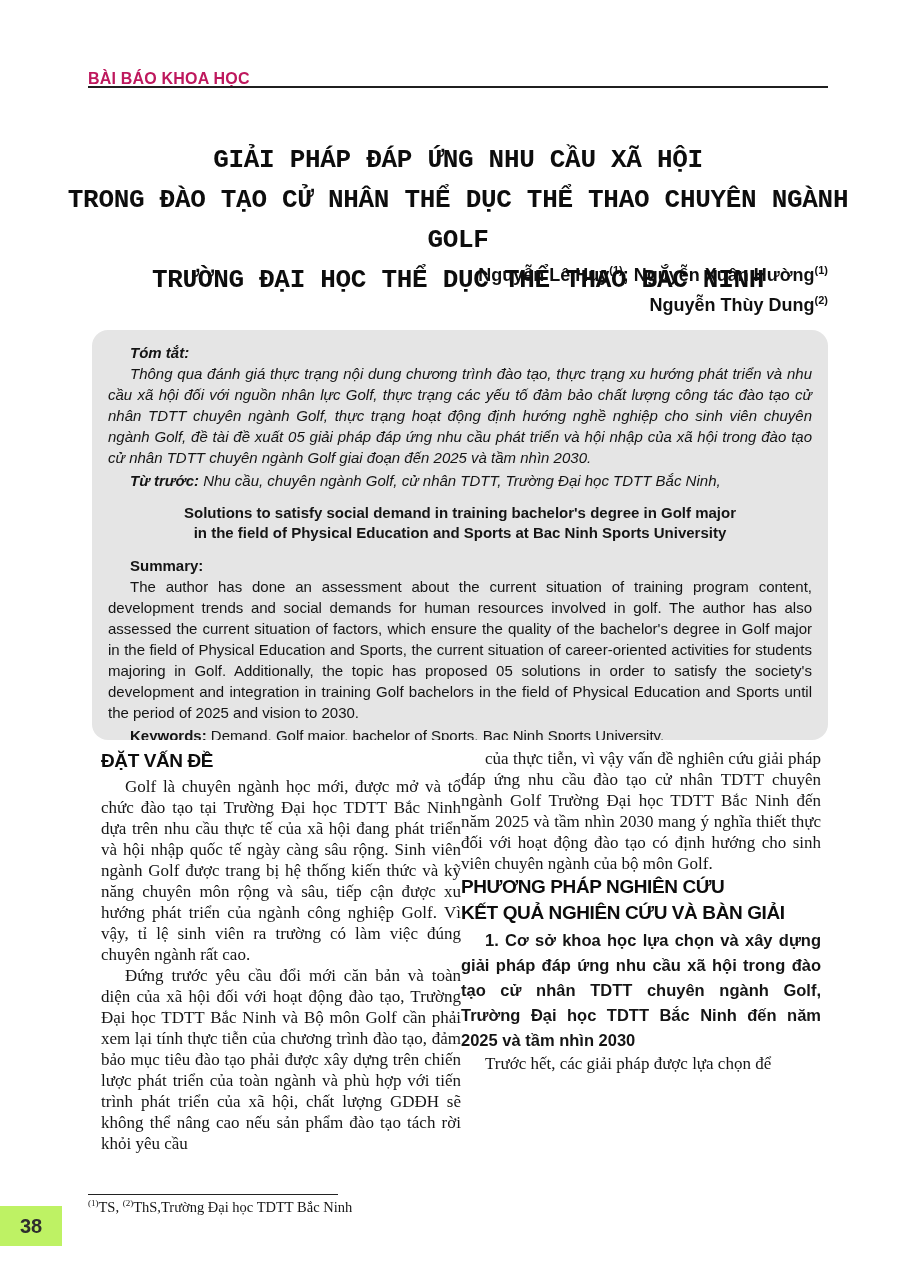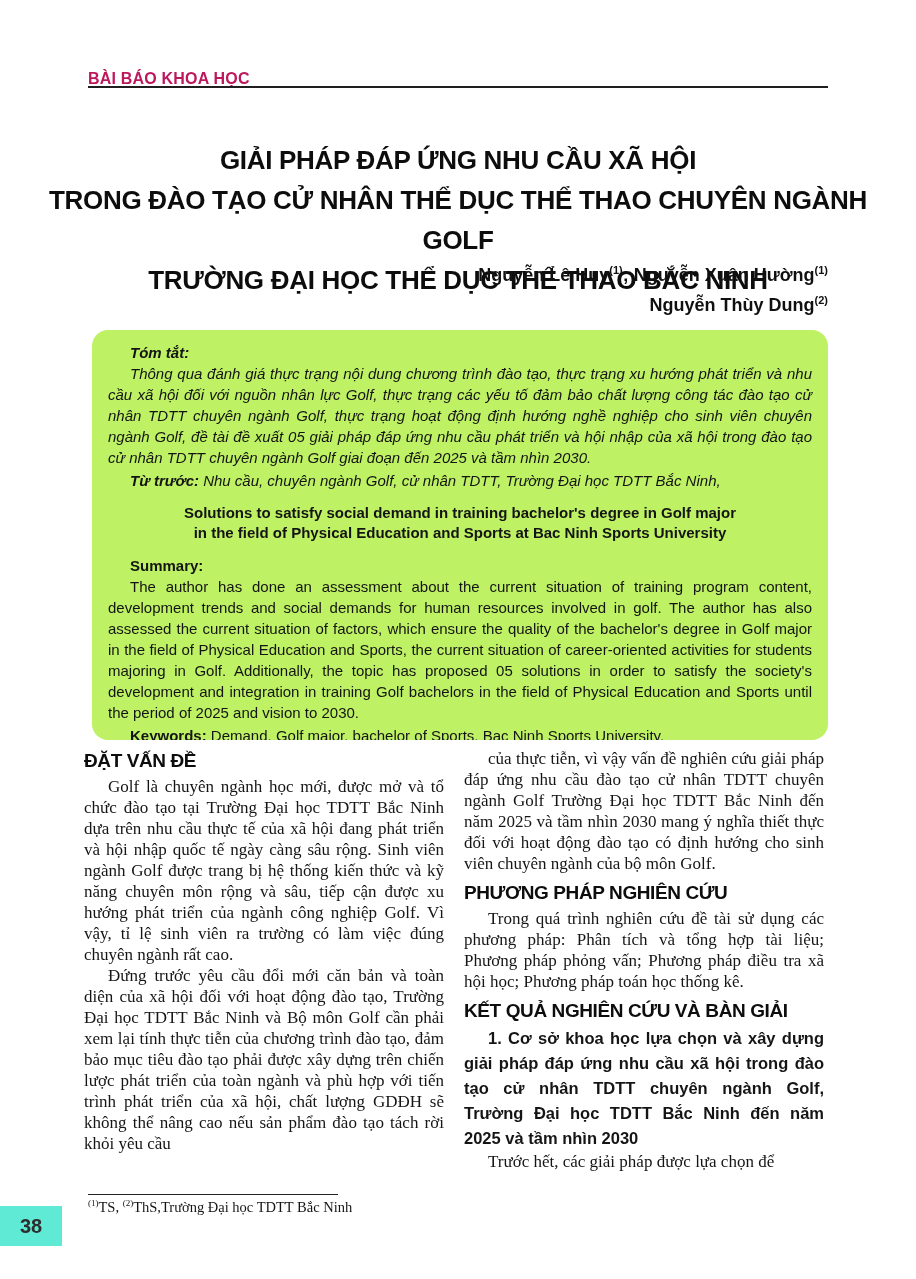--- a/index.html
+++ b/index.html
@@ -20,87 +20,87 @@
   }
   .head-rule {
     position:absolute; left:88px; top:86px; width:740px; height:2px;
     background:#1f1f1f;
   }
 
   
   .article-title {
     position:absolute; left:44px; top:140px; width:828px;
     text-align:center;
-    font-family:Liberation Sans, sans-serif;
+    font-family:Liberation Mono, monospace;
     font-weight:bold; font-size:26px; line-height:40px;
     letter-spacing:-0.3px; color:#0d0d0d;
   }
 
   
   .authors {
     position:absolute; left:88px; top:260px; width:740px;
     text-align:right;
     font-family:"Liberation Sans", sans-serif;
     font-weight:bold; font-size:18px; line-height:30px; color:#101010;
   }
   .authors sup { font-size:11px; vertical-align:super; line-height:0; }
 
   
   .abstract-box {
     position:absolute; left:92px; top:330px; width:736px; height:410px;
-    background:#bef264; border-radius:16px;
+    background:#e5e5e5; border-radius:16px;
     padding:12px 16px 10px 16px;
     font-family:"Liberation Sans", sans-serif;
     font-size:15px; line-height:21px; color:#141414;
     overflow:hidden;
   }
   .abstract-box p { text-align:justify; }
   .indent { text-indent:22px; }
   .vn { font-style:italic; }
   .abstract-box b { font-weight:bold; }
   .english-title {
     text-align:center !important; font-weight:bold; font-style:normal;
     margin:12px 40px 12px 40px; line-height:20px;
   }
   .summary-block { font-style:normal; }
   .kw-line { margin-top:2px; }
 
   
   .columns {
-    position:absolute; left:84px; top:748px; width:740px;
-    display:flex; gap:20px;
+    position:absolute; left:101px; top:748px; width:740px;
+    display:flex; 
   }
   .col { width:360px; }
   .col p {
     font-size:17px; line-height:21px; text-align:justify; text-indent:24px;
     color:#151515;
   }
   .sec-heading {
     font-family:"Liberation Sans", sans-serif;
     font-weight:bold; font-size:19px; letter-spacing:-0.4px;
     margin:2px 0 4px 0; color:#0d0d0d;
   }
-  .sec-heading.mt { margin-top:8px; }
+  .sec-heading.mt { margin-top:2px; }
   .bold-sub {
     font-family:"Liberation Sans", sans-serif;
     font-weight:bold; font-size:16.5px !important; line-height:25px !important;
   }
 
   
   .footnote {
     position:absolute; left:88px; top:1182px; width:360px;
     font-size:14.5px; color:#151515;margin-top:12px;
   }
   .footnote .fn-rule { width:250px; height:1px; background:#222; margin-bottom:4px; }
   .footnote sup { font-size:9px; vertical-align:super; line-height:0; }
 
   
   .page-number-box {
     position:absolute; left:0; top:1206px; width:62px; height:40px;
-    background:#5eead4;
+    background:#bef264;
     display:flex; align-items:center; justify-content:center;
     font-family:"Liberation Sans", sans-serif;
     font-weight:bold; font-size:20px; color:#2e2e2e;
   }
 </style>
 </head>
 <body>
 
 <div class="running-head">BÀI BÁO KHOA HỌC</div>
 <div class="head-rule"></div>
@@ -128,21 +128,20 @@
 
 <div class="columns">
   <div class="col">
     <div class="sec-heading">ĐẶT VẤN ĐỀ</div>
     <p>Golf là chuyên ngành học mới, được mở và tổ chức đào tạo tại Trường Đại học TDTT Bắc Ninh dựa trên nhu cầu thực tế của xã hội đang phát triển và hội nhập quốc tế ngày càng sâu rộng. Sinh viên ngành Golf được trang bị hệ thống kiến thức và kỹ năng chuyên môn rộng và sâu, tiếp cận được xu hướng phát triển của ngành công nghiệp Golf. Vì vậy, tỉ lệ sinh viên ra trường có làm việc đúng chuyên ngành rất cao.</p>
     <p>Đứng trước yêu cầu đổi mới căn bản và toàn diện của xã hội đối với hoạt động đào tạo, Trường Đại học TDTT Bắc Ninh và Bộ môn Golf cần phải xem lại tính thực tiễn của chương trình đào tạo, đảm bảo mục tiêu đào tạo phải được xây dựng trên chiến lược phát triển của toàn ngành và phù hợp với tiến trình phát triển của xã hội, chất lượng GDĐH sẽ không thể nâng cao nếu sản phẩm đào tạo tách rời khỏi yêu cầu</p>
   </div>
   <div class="col">
     <p>của thực tiễn, vì vậy vấn đề nghiên cứu giải pháp đáp ứng nhu cầu đào tạo cử nhân TDTT chuyên ngành Golf Trường Đại học TDTT Bắc Ninh đến năm 2025 và tầm nhìn 2030 mang ý nghĩa thiết thực đối với hoạt động đào tạo có định hướng cho sinh viên chuyên ngành của bộ môn Golf.</p>
     <div class="sec-heading mt">PHƯƠNG PHÁP NGHIÊN CỨU</div>
-    <p>Trong quá trình nghiên cứu đề tài sử dụng các phương pháp: Phân tích và tổng hợp tài liệu; Phương pháp phỏng vấn; Phương pháp điều tra xã hội học; Phương pháp toán học thống kê.</p>
     <div class="sec-heading mt">KẾT QUẢ NGHIÊN CỨU VÀ BÀN GIẢI</div>
     <p class="bold-sub">1. Cơ sở khoa học lựa chọn và xây dựng giải pháp đáp ứng nhu cầu xã hội trong đào tạo cử nhân TDTT chuyên ngành Golf, Trường Đại học TDTT Bắc Ninh đến năm 2025 và tầm nhìn 2030</p>
     <p>Trước hết, các giải pháp được lựa chọn để</p>
   </div>
 </div>
 
 <div class="footnote">
   <div class="fn-rule"></div>
   <div><sup>(1)</sup><span>TS, </span><sup>(2)</sup><span>ThS,Trường Đại học TDTT Bắc Ninh</span></div>
 </div>

